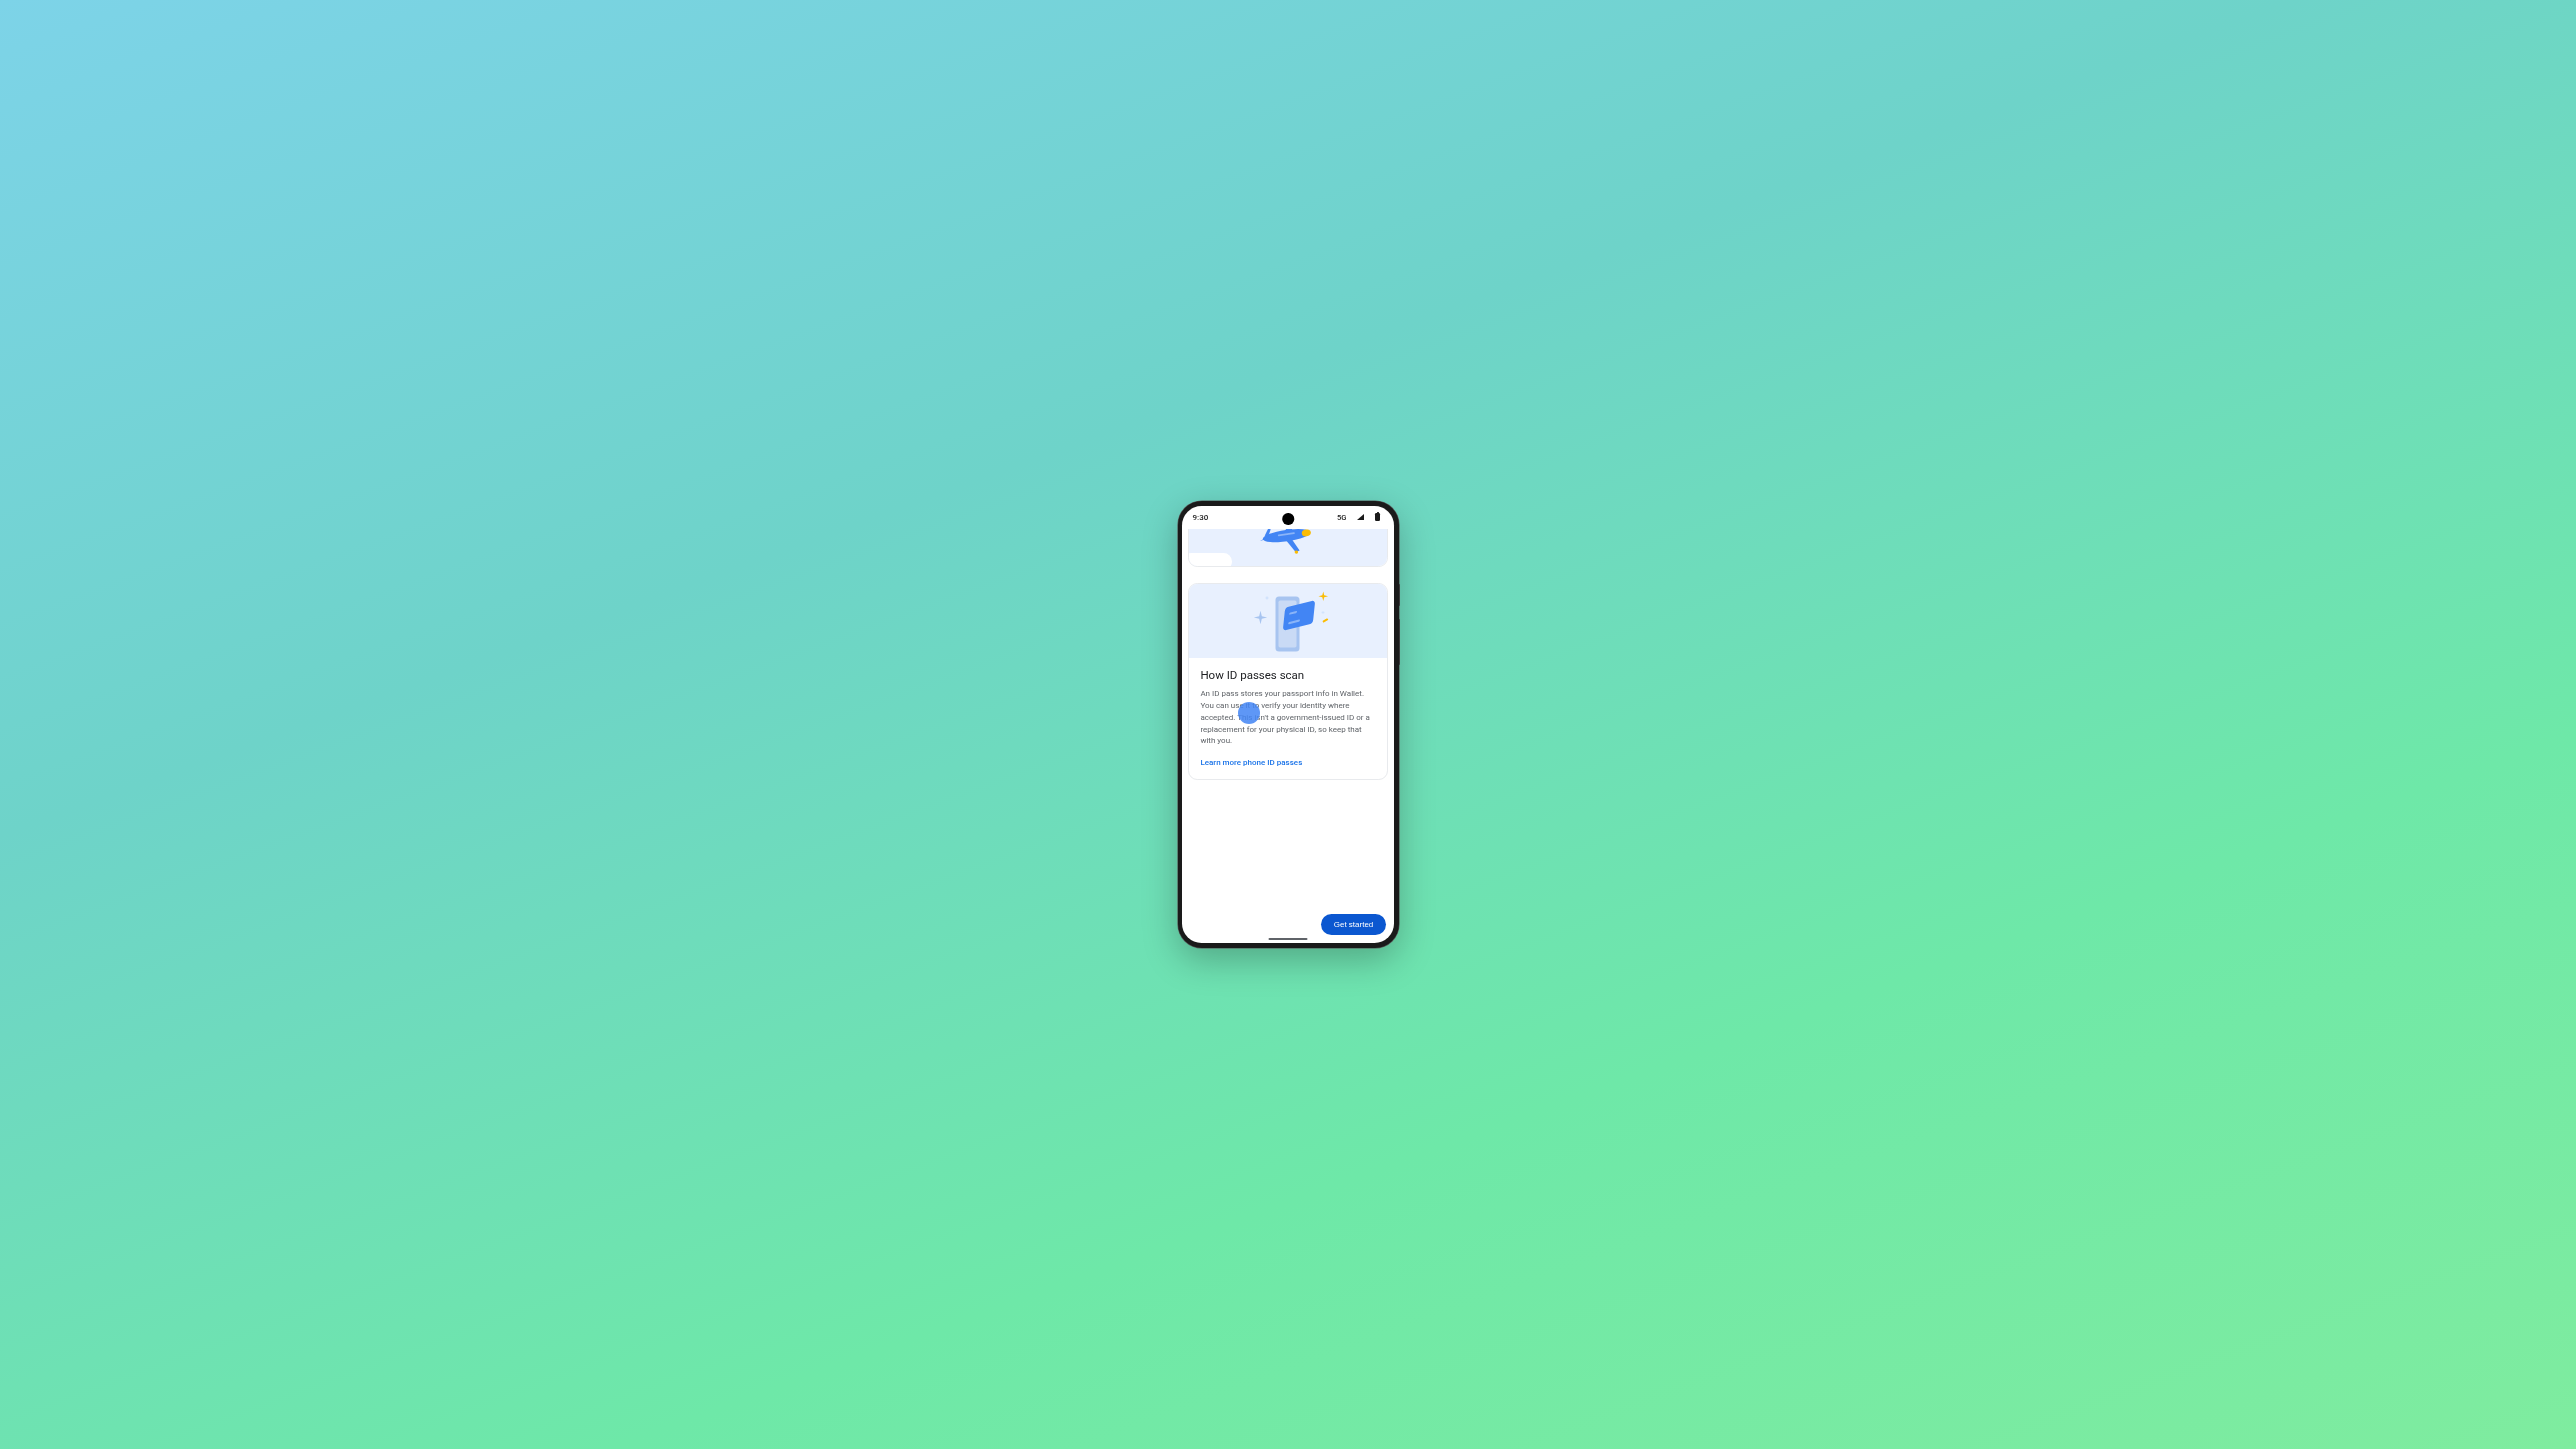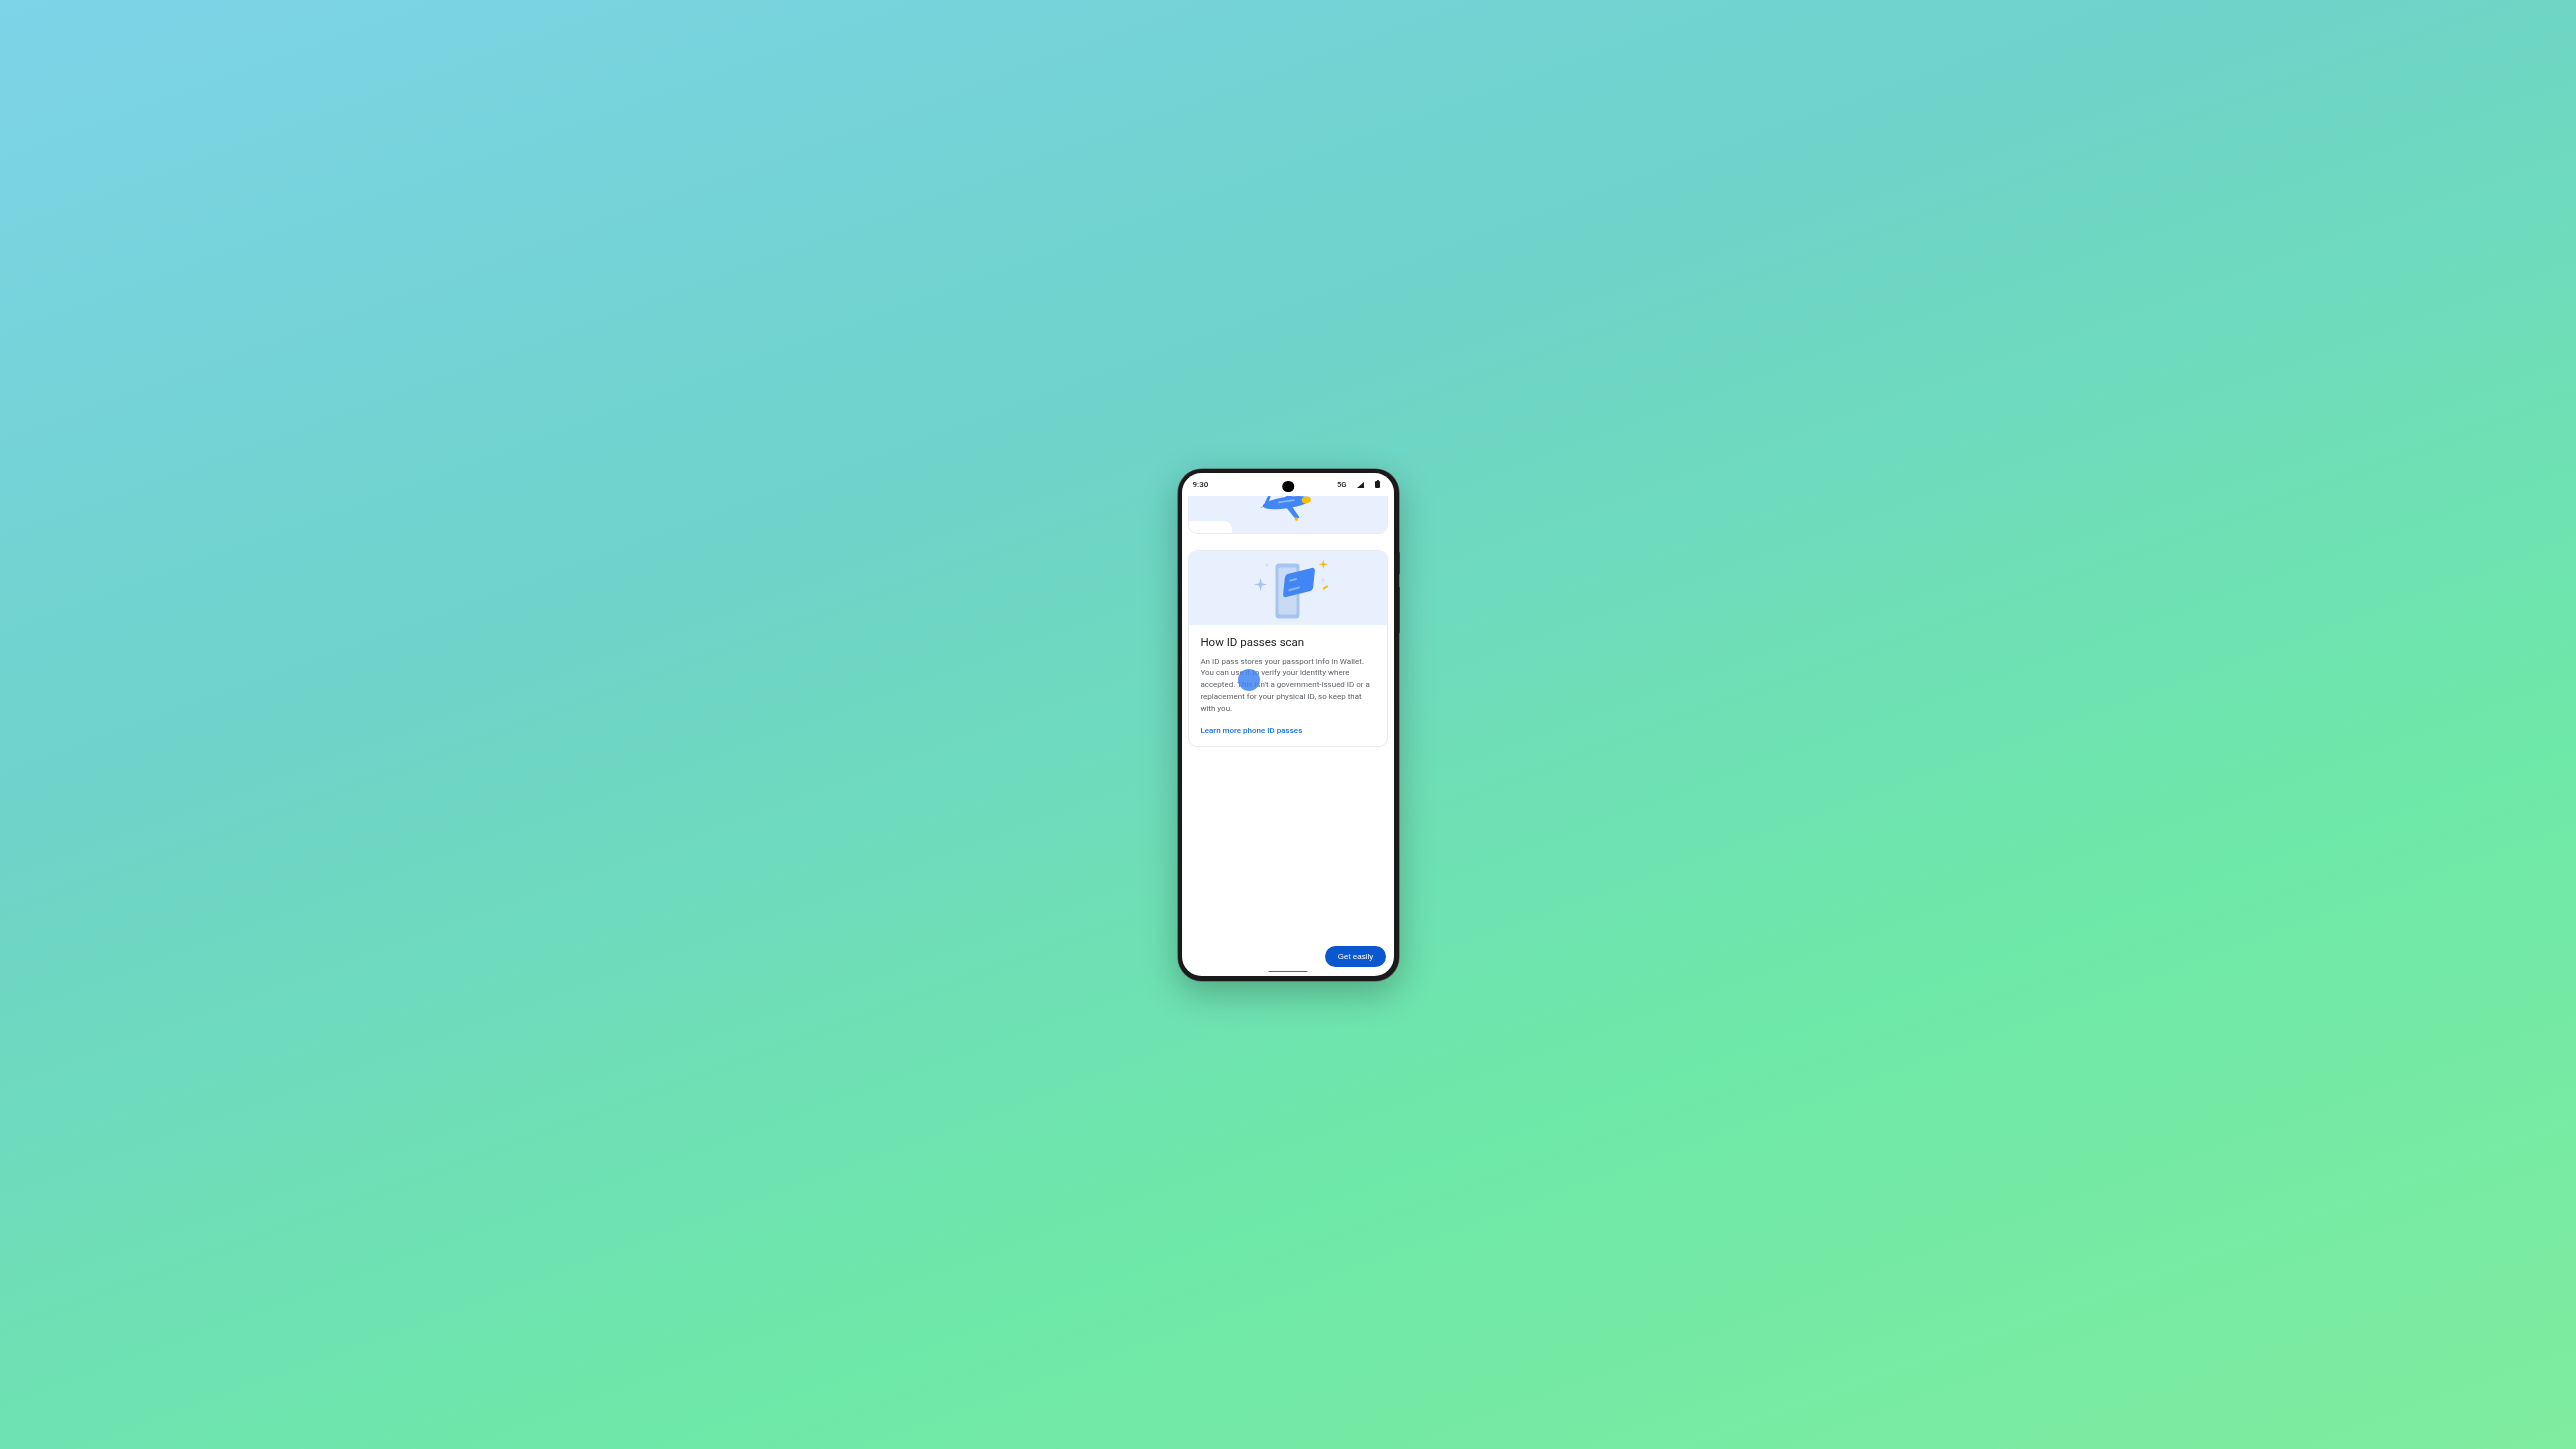--- a/index.html
+++ b/index.html
@@ -12,21 +12,21 @@
       background: linear-gradient(160deg, #7dd3e8 0%, #6ed3c9 35%, #6ee8a8 70%, #7fec9f 100%);
       width: 100vw;
       height: 100vh;
       display: flex;
       align-items: center;
       justify-content: center;
       overflow: hidden;
     }
     .phone-frame {
       width: 221px;
-      height: 512px;
+      height: 447px;
       background: #1a1a1a;
       border-radius: 24px;
       padding: 4.6px;
       position: relative;
       box-shadow: 0 0 0 0.6px #555, 0 11.5px 35px rgba(0,0,0,0.25);
     }
     .phone-button-side {
       position: absolute;
       right: -1.7px;
       background: #3a3a3a;
@@ -359,20 +359,20 @@
         <div class="card-body">
           <h2 class="card-title">How ID passes scan</h2>
           <p class="card-desc">An ID pass stores your passport info in Wallet. You can use it to verify your identity where accepted. This isn't a government-issued ID or a replacement for your physical ID, so keep that with you.</p>
           <a href="#" class="card-link">Learn more phone ID passes</a>
         </div>
       </div>
 
     </div>
 
     <div class="bottom-bar">
-      <button class="get-started-btn">Get easily</button>
+      <button class="get-started-btn">Get started</button>
     </div>
 
     <div class="nav-handle"></div>
 
   </div>
 </div>
 
 
 </body></html>

